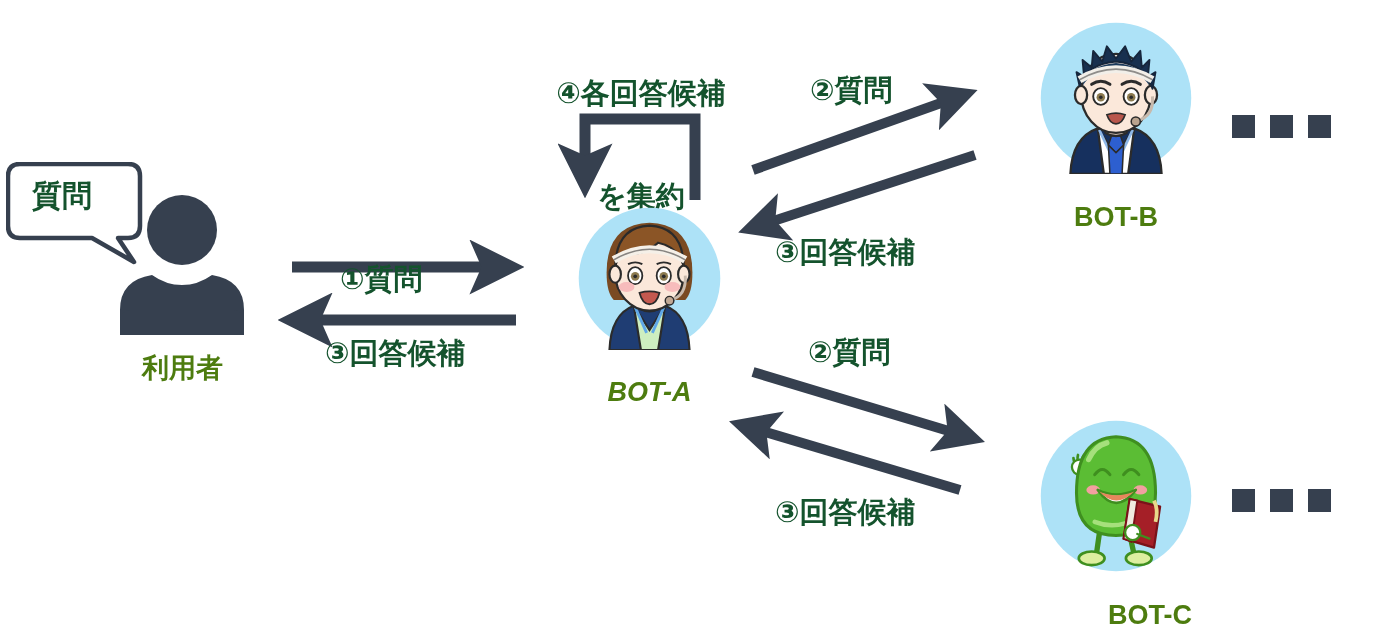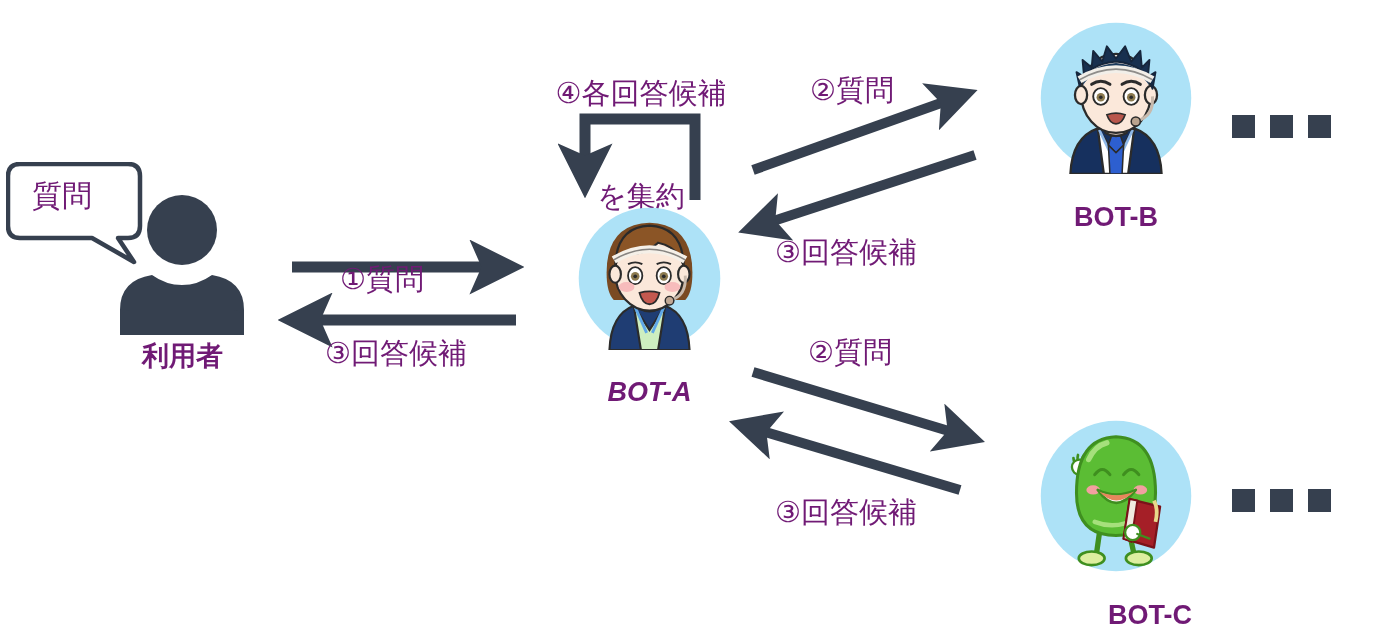--- a/index.html
+++ b/index.html
@@ -16,29 +16,29 @@
   }
   #stage {
     position: absolute;
     left: 0; top: 0;
     width: 1390px;
     height: 641px;
   }
   .abs { position: absolute; }
 
   .label-jp {
-    color: #701a75;
-    font-weight: normal;
+    color: #14532d;
+    font-weight: bold;
     font-family: "DejaVu Sans", "Liberation Sans", sans-serif;
     letter-spacing: 0px;
     white-space: pre;
     line-height: 1.18;
   }
   .label-en {
-    color: #701a75;
+    color: #4d7c0f;
     font-weight: bold;
     font-family: "Liberation Sans", "DejaVu Sans", sans-serif;
     white-space: pre;
   }
 
   .flow-label { font-size: 29px; }
   .flow-label-top { font-size: 29px; text-align: center; }
   .actor-name { font-size: 27px; text-align: center; }
   .bubble-text { font-size: 30px; text-align: center; }
 
@@ -97,21 +97,21 @@
     </svg>
     <div class="abs label-jp bubble-text" style="left:26px; top:16px;">質問</div>
   </div>
 
   <div class="abs" style="left:110px; top:190px; width:145px; height:200px;">
     <svg width="145" height="145" viewBox="0 0 145 145">
       <circle cx="72" cy="40" r="35" fill="#36404f"></circle>
       <path d="M10,145 L10,120 Q10,90 42,85 Q56,95 72,95 Q88,95 102,85 Q134,90 134,120 L134,145 Z" fill="#36404f"></path>
       <rect x="10" y="120" width="124" height="25" rx="10" fill="#36404f"></rect>
     </svg>
-    <div class="abs actor-name label-en" style="left:0; top:148px; width:145px;">利用者</div>
+    <div class="abs actor-name label-en" style="left:0; top:160px; width:145px;">利用者</div>
   </div>
 
   <div class="abs label-jp flow-label" style="left:340px; top:215px;margin-top:47px;">①質問</div>
   <div class="abs label-jp flow-label" style="left:325px; top:336px;">③回答候補</div>
 
   <div class="abs label-jp flow-label-top" style="left:516px; top:8px; width:250px;">
     <div>④各回答候補</div>
     <div>を集約</div>
   </div>
 

